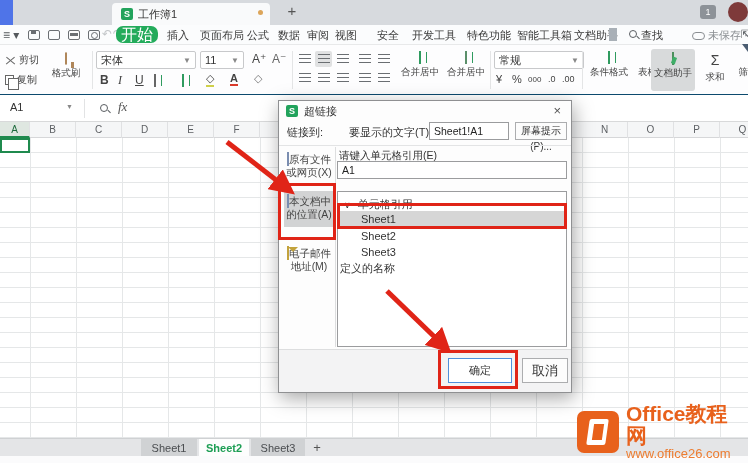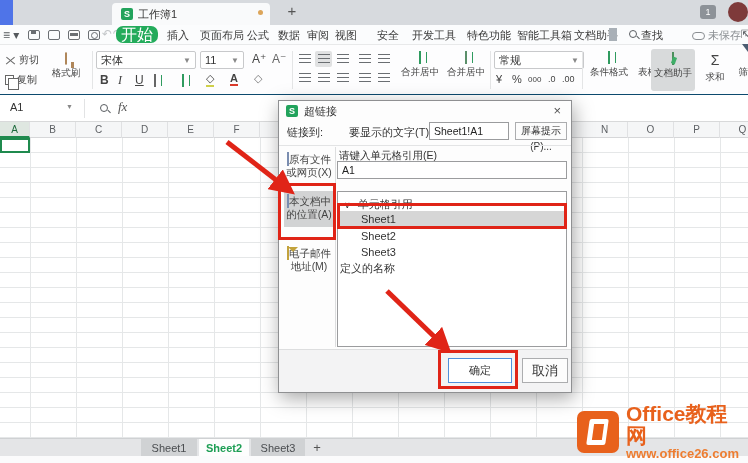--- a/index.html
+++ b/index.html
@@ -109,21 +109,21 @@
   .statusstrip { position:absolute; left:0; top:456px; width:748px; height:7px; background:#fbfbfc; }
 
   
   .watermark { position:absolute; left:577px; top:403px; display:flex; align-items:center; gap:7px; z-index:20; }
   .wm-logo { width:42px; height:42px; background:#e8611c; border-radius:7px; position:relative; flex:none; }
   .wm-logo::before { content:""; position:absolute; left:11px; top:8px; width:19px; height:26px;
                      background:#fff; transform:skewX(-8deg); border-radius:2px; }
   .wm-logo::after { content:""; position:absolute; left:16px; top:13px; width:10px; height:16px;
                     background:#e8611c; transform:skewX(-8deg); }
   .wm-title { font-size:21px; font-weight:bold; color:#e8611c; line-height:22px; }
-  .wm-url { font-size:13px; font-weight:bold; color:#ed7d31; line-height:14px; }
+  .wm-url { font-size:13px; font-weight:normal; color:#ed7d31; line-height:14px; }
 
   
   .dialog { position:absolute; left:278px; top:100px; width:294px; height:293px; background:#fdfdfd;
             border:1px solid #8f9092; box-shadow:2px 5px 18px rgba(0,0,0,.35); z-index:40; font-size:11px; color:#333; }
   .dlg-title { position:absolute; left:0; top:0; right:0; height:20px; display:flex; align-items:center;
                gap:6px; padding:0 7px; }
   .dlg-x { position:absolute; right:10px; top:2px; font-size:13px; color:#555; }
   .dlg-row1-label { position:absolute; top:24px; }
   .dlg-input { position:absolute; border:1px solid #9b9c9e; background:#fff; font-size:10.5px;
                padding:0 4px; line-height:16px; color:#222; }

